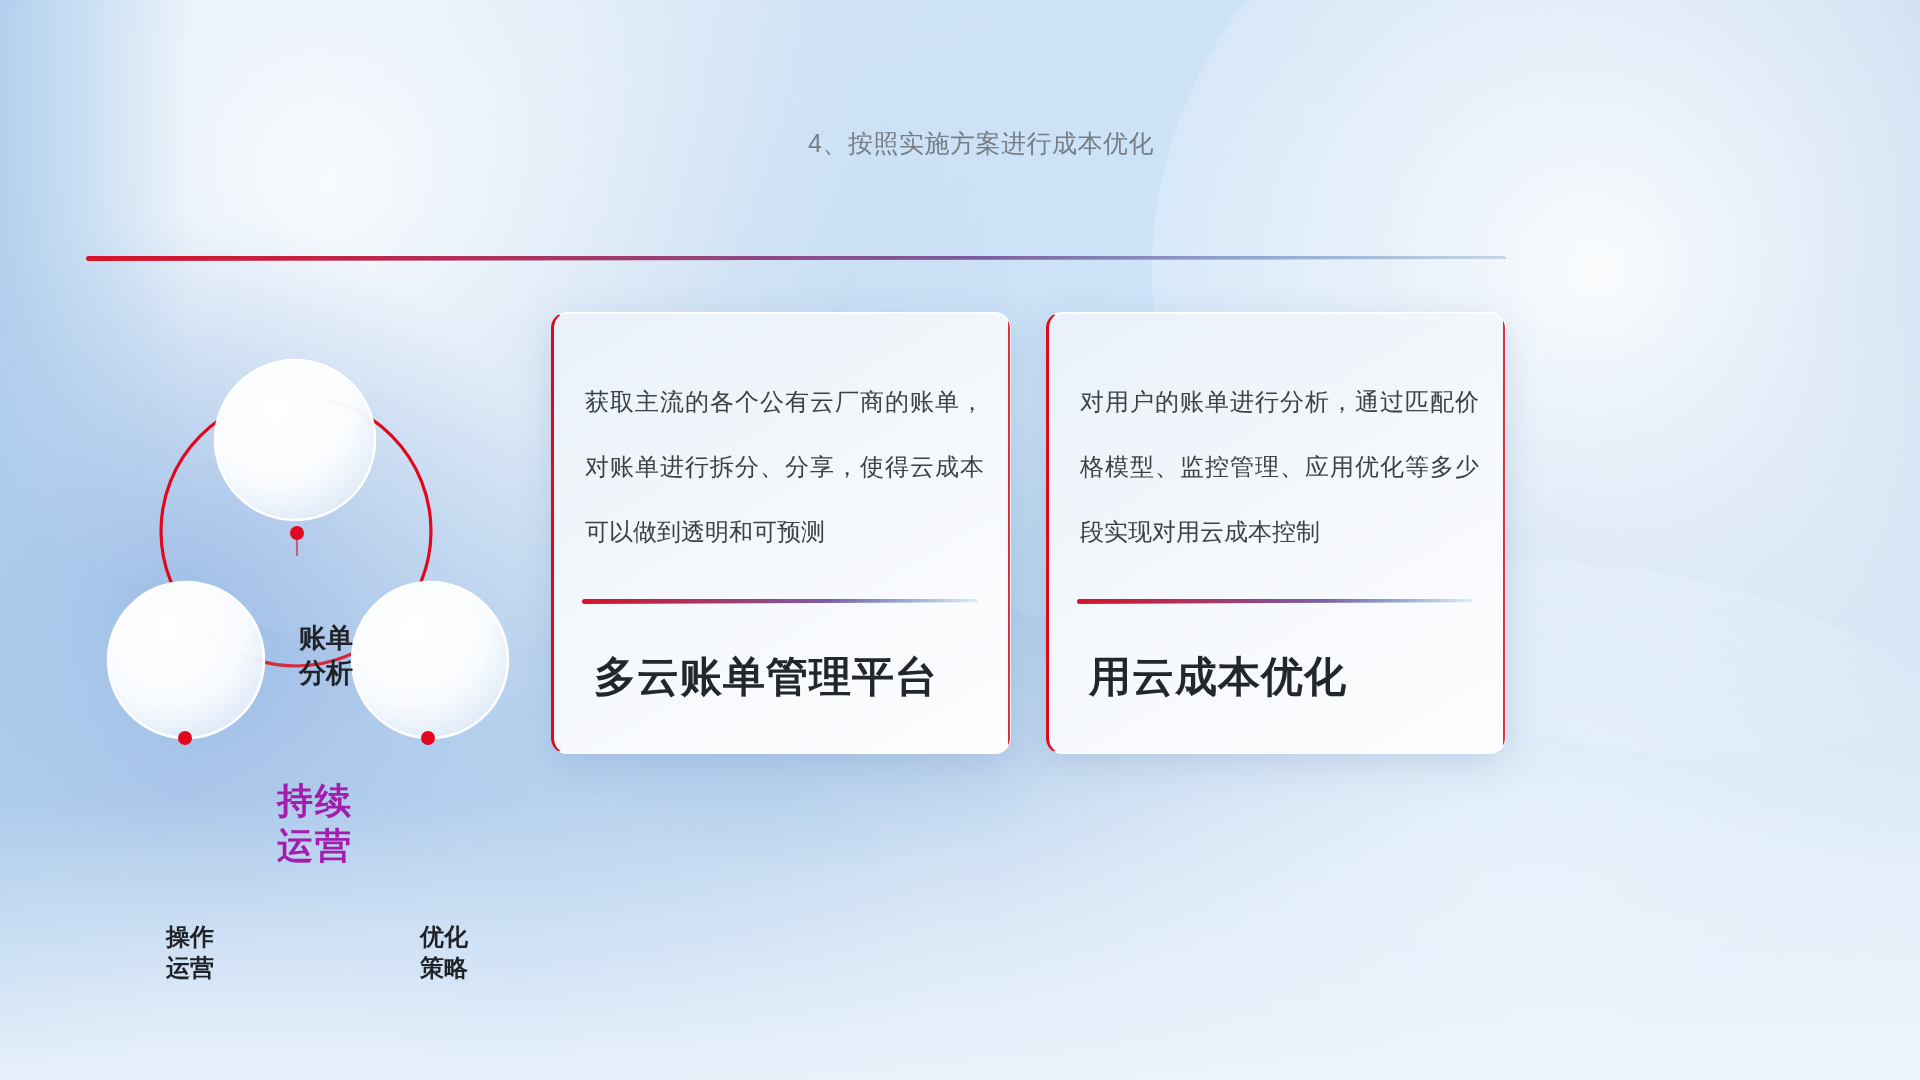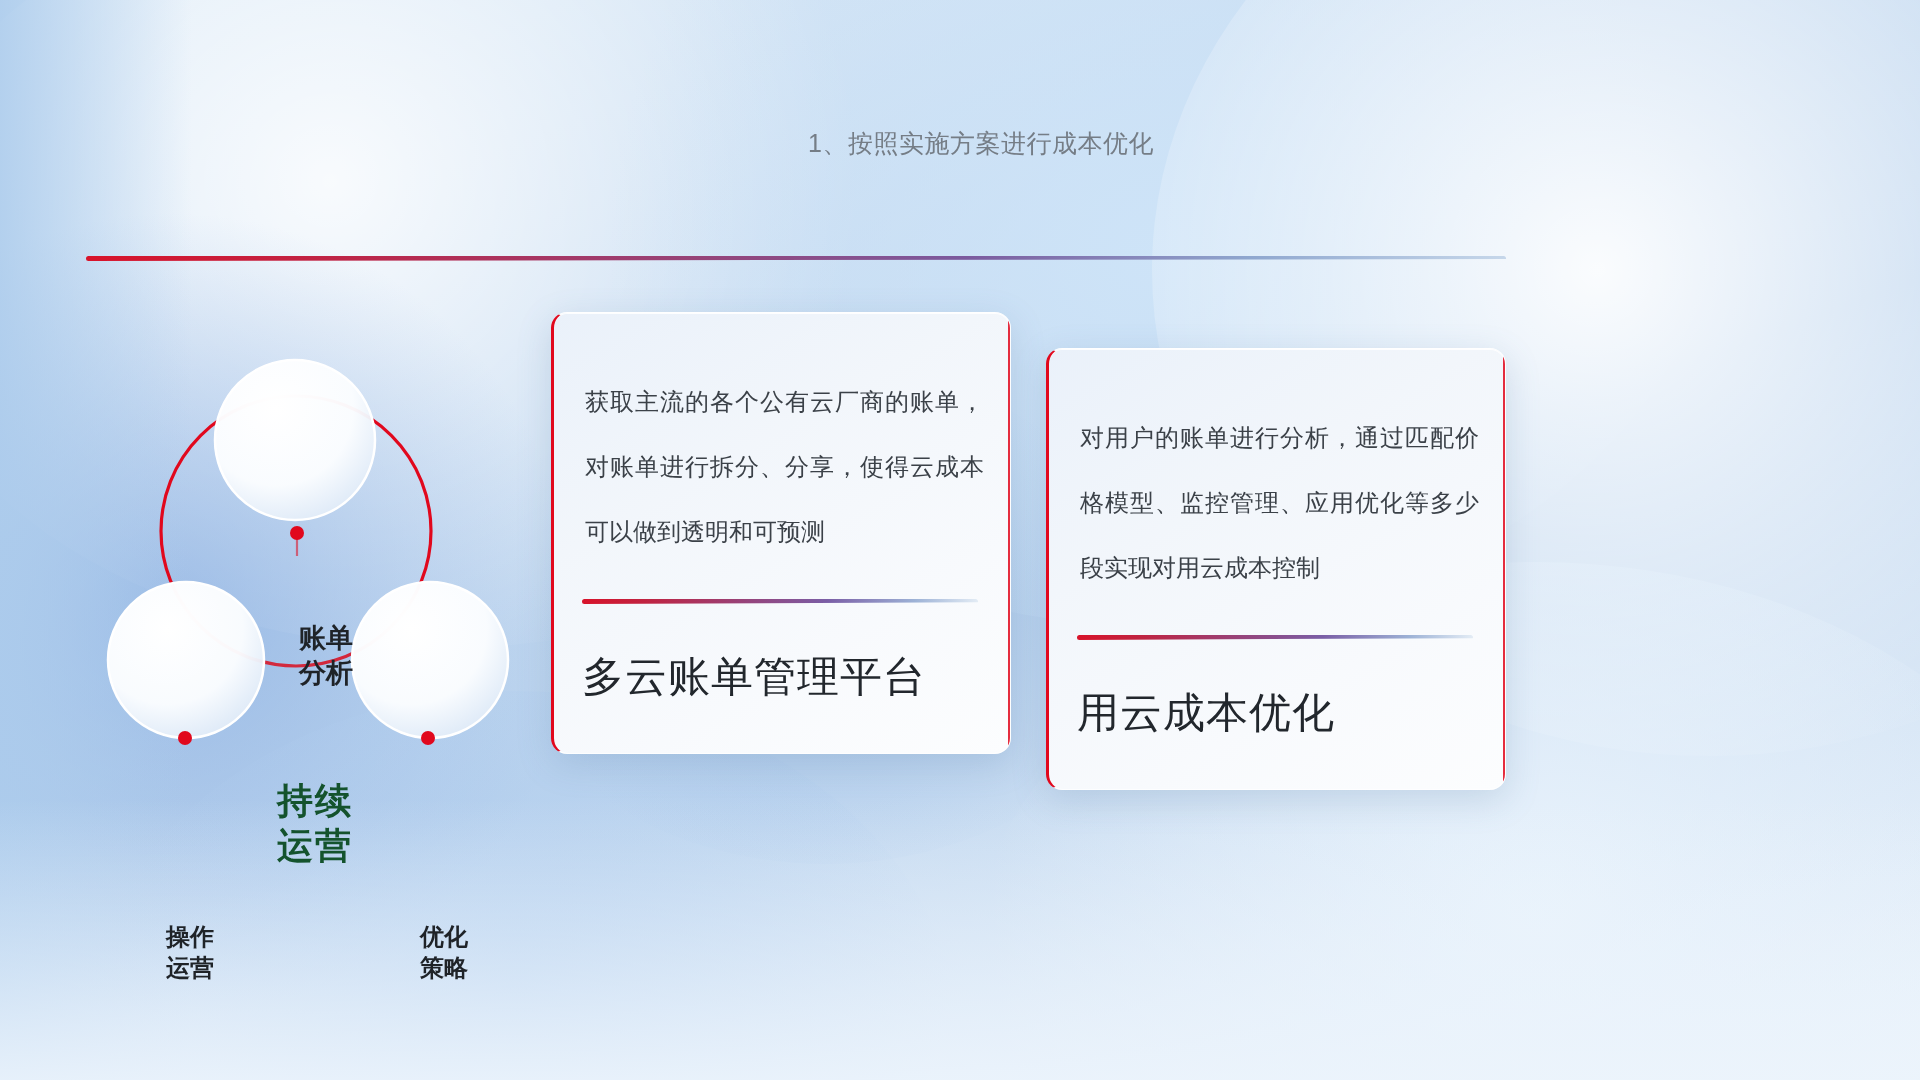--- a/index.html
+++ b/index.html
@@ -55,55 +55,55 @@
   #venn svg { position:absolute; left:0; top:0; }
   .vlabel {
     position:absolute; text-align:center; color:#1f2328;
     font-weight:700; line-height:1.28; white-space:nowrap;
   }
   .vl-top  { left:180px; top:333px; width:132px; font-size:27px; }
   .vl-left { left:48px;  top:634px; width:124px; font-size:24px; }
   .vl-right{ left:302px; top:634px; width:124px; font-size:24px;text-align:center; }
   .vl-center{
     left:150px; top:490px; width:170px; font-size:36px;
-    color:#14532d; font-weight:800; letter-spacing:2px; line-height:1.26;
+    color:#a21caf; font-weight:800; letter-spacing:2px; line-height:1.26;
   }
 
   
   .card {
     position:absolute; top:312px; width:460px; height:442px;
     border-radius:16px;
     background:linear-gradient(150deg,#eaf1fa 0%,#f2f6fb 35%,#f8fafd 70%,#fcfdfe 100%);
     border:1px solid rgba(255,255,255,.9);
     border-left:3px solid #e1081d;
     box-shadow:0 10px 34px rgba(92,126,168,.22), inset 0 1px 0 rgba(255,255,255,.9);
     overflow:hidden;
     padding-left:10px;
   }
   .card::after{
     content:""; position:absolute; right:0; top:0; bottom:0; width:2px;
     background:linear-gradient(180deg,#e1081d,#e1081d);
     opacity:.85;
   }
   #card1 { left:551px; }
-  #card2 { left:1046px;margin-top:36px; }
+  #card2 { left:1046px; }
   .card-body {
     position:absolute; left:31px; right:26px; top:56px;
     color:#3b4148; font-size:24px; line-height:65px;
     text-align:justify; text-align-last:left;
   }
   .card-rule {
     position:absolute; left:28px; width:396px; height:5px; top:286px;
     background:linear-gradient(90deg,#d8132a 0%,#c02341 16%,#95447c 42%,#7a5ea6 62%,#9db2d6 84%,#e3ecf5 100%);
     border-radius:3px;
     clip-path:polygon(0 0,100% 0,100% 64%,0 100%);
   }
   .card-title {
-    position:absolute; left:28px; right:24px; top:336px;
-    font-size:42px; font-weight:400; color:#22272d; letter-spacing:1px;
+    position:absolute; left:40px; right:24px; top:336px;
+    font-size:42px; font-weight:700; color:#22272d; letter-spacing:1px;
     white-space:nowrap;
   }
 </style>
 </head>
 <body>
 
 <div id="bg">
   <div class="bgl b1"></div>
   <div class="bgl b2"></div>
   <div class="bgl b3"></div>
@@ -111,21 +111,21 @@
   <div class="bgl b5"></div>
   <div class="bgl b6"></div>
   <div class="bgl b7"></div>
   <div class="bgl b8"></div>
   <div class="bgl b9"></div>
   <div class="bgl b10"></div>
 </div>
 
 <div id="steps">
   <div class="col colB">
-    <div class="step">1、按照实施方案进行成本优化</div>
+    <div class="step">4、按照实施方案进行成本优化</div>
   </div>
 </div>
 
 <div id="toprule"></div>
 
 <div id="venn">
   <svg width="470" height="480" viewBox="0 0 470 480">
     <defs>
       <radialGradient id="bub" cx="38%" cy="30%" r="78%">
         <stop offset="0%" stop-color="#ffffff" stop-opacity="1"></stop>

